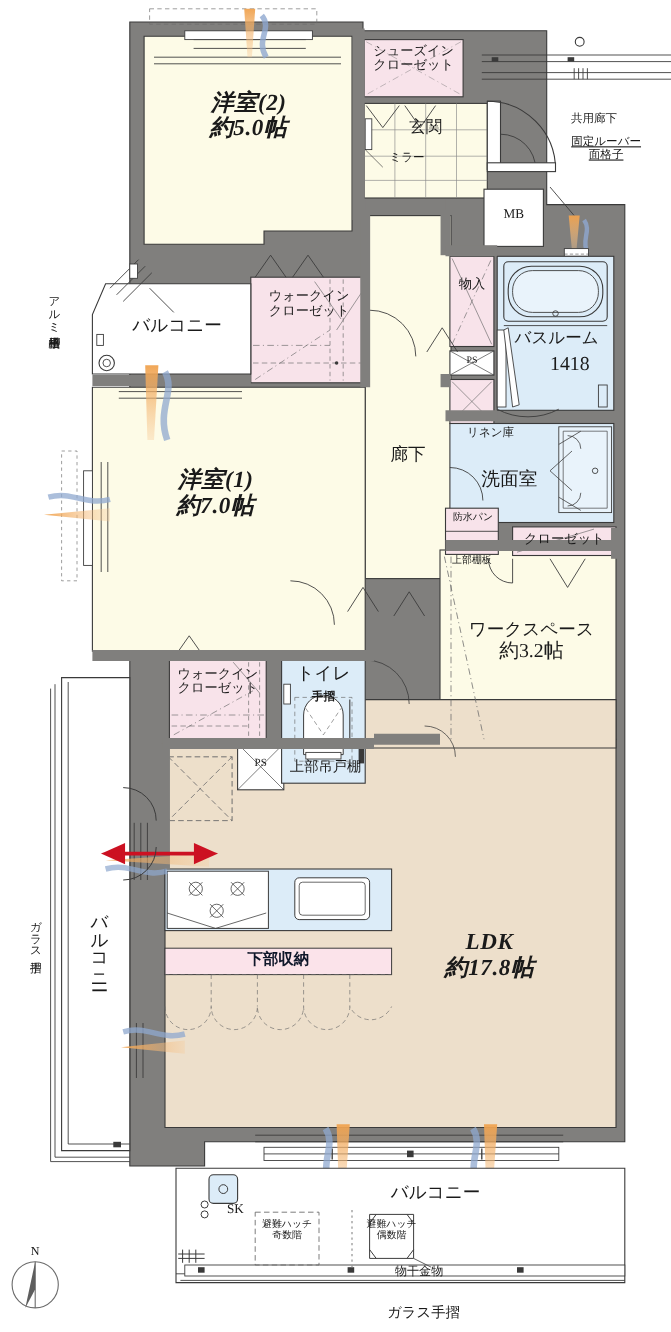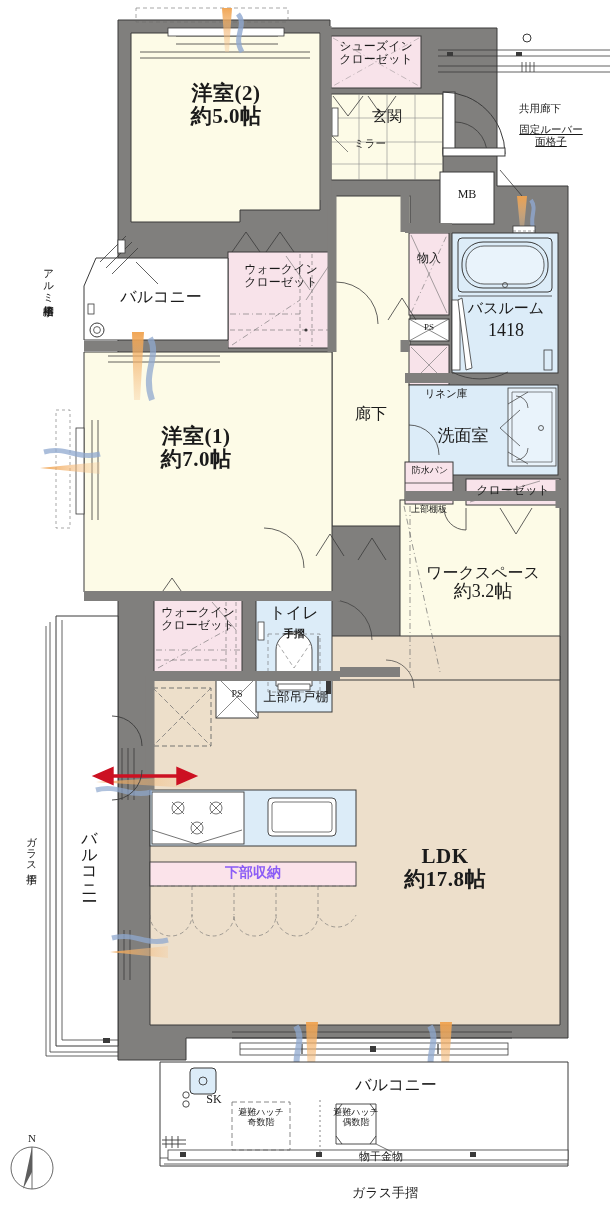--- a/index.html
+++ b/index.html
@@ -5,22 +5,22 @@
   html,body{margin:0;padding:0;background:#ffffff;}
   body{width:610px;height:1211px;position:relative;overflow:hidden;
        font-family:"Liberation Serif","DejaVu Serif",serif;color:#1a1a1a;}
   #plan{position:absolute;left:0;top:0;width:610px;height:1211px;}
 
   .lbl{position:absolute;text-align:center;line-height:1.15;
        font-family:"Liberation Serif","DejaVu Serif",serif;
        color:#1a1a1a;white-space:nowrap;pointer-events:none;}
   .lbl.two{line-height:1.1;}
   .vert{writing-mode:vertical-rl;text-orientation:upright;white-space:nowrap;}
-  .red{color:#8b5cf6;}
-  .big{font-size:21px;font-weight:600;letter-spacing:.5px;}
+  .red{color:#0f172a;}
+  .big{font-size:21px;font-weight:600;letter-spacing:.5px;font-style:italic;}
   .mid{font-size:15px;}
   .sm{font-size:12px;}
   .xs{font-size:10.5px;}
   .xxs{font-size:9px;}
   .compass-n{position:absolute;font-size:11px;}
 </style>
 </head>
 <body>
 
 <svg id="plan" viewBox="0 0 610 1211" xmlns="http://www.w3.org/2000/svg">
@@ -406,21 +406,21 @@
 </div>
 
 <div class="lbl sm two" style="left:410px;top:252px;width:38px;line-height:1.0;">
   <div>物入</div>
 </div>
 
 <div class="lbl xxs" style="left:412px;top:322px;width:34px;">PS</div>
 <div class="lbl xs" style="left:406px;top:388px;width:80px;">リネン庫</div>
 
 <div class="lbl mid" style="left:452px;top:300px;width:108px;font-size:15px;">バスルーム</div>
-<div class="lbl" style="left:452px;top:320px;width:108px;font-size:18px;">1418</div>
+<div class="lbl" style="left:452px;top:320px;width:108px;font-size:18px;padding-left:12px;">1418</div>
 
 <div class="lbl" style="left:418px;top:426px;width:90px;font-size:17px;">洗面室</div>
 <div class="lbl xxs" style="left:406px;top:465px;width:48px;">防水パン</div>
 <div class="lbl xxs" style="left:404px;top:504px;width:50px;">上部棚板</div>
 <div class="lbl sm" style="left:466px;top:484px;width:94px;">クローゼット</div>
 
 <div class="lbl mid" style="left:336px;top:405px;width:70px;font-size:16px;">廊下</div>
 
 <div class="lbl sm two" style="left:230px;top:263px;width:102px;">
   <div>ウォークイン</div>

